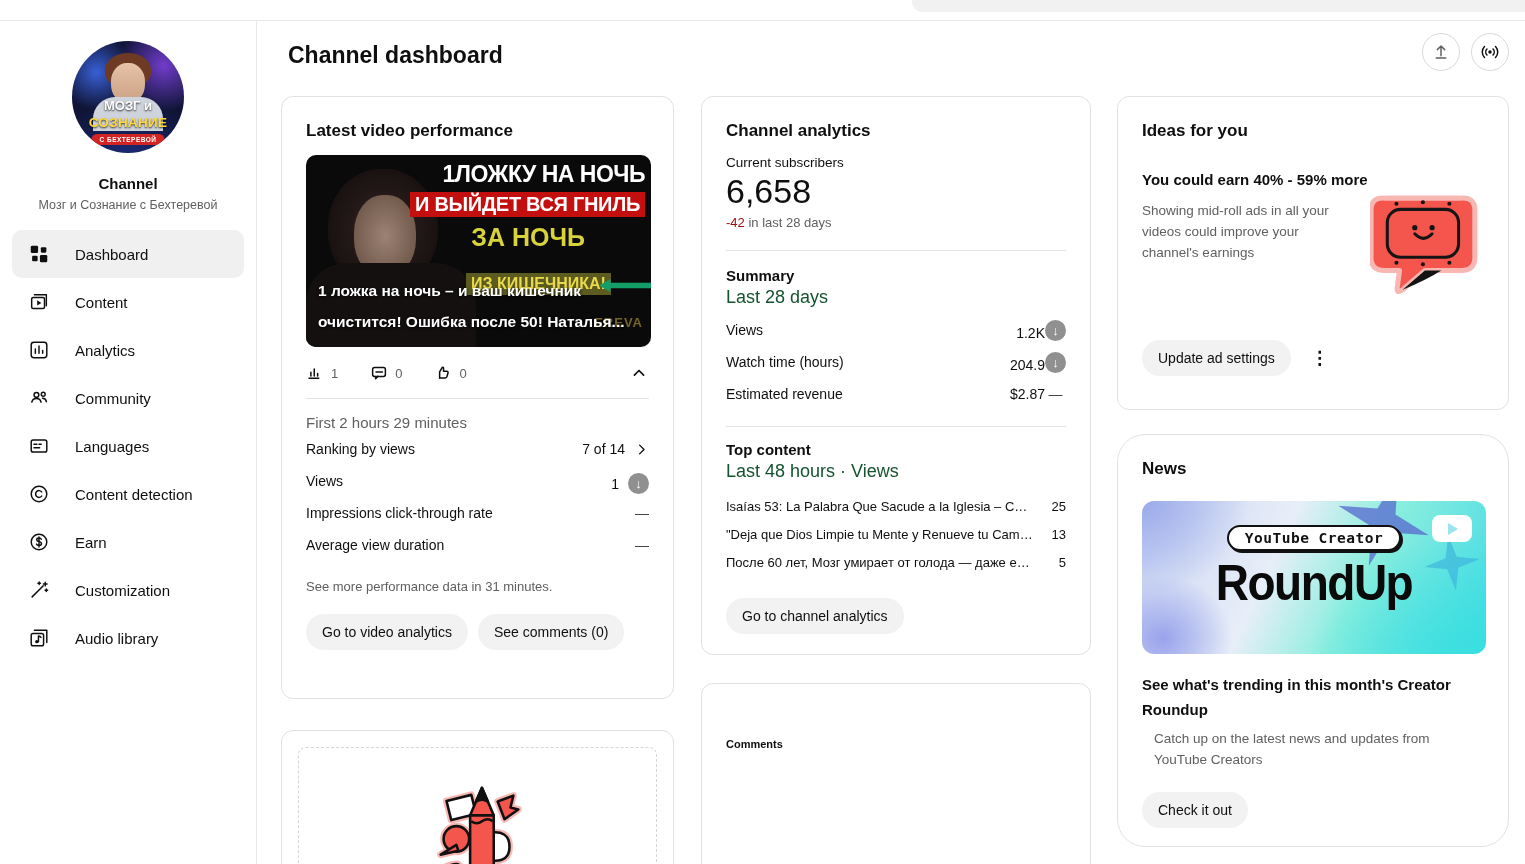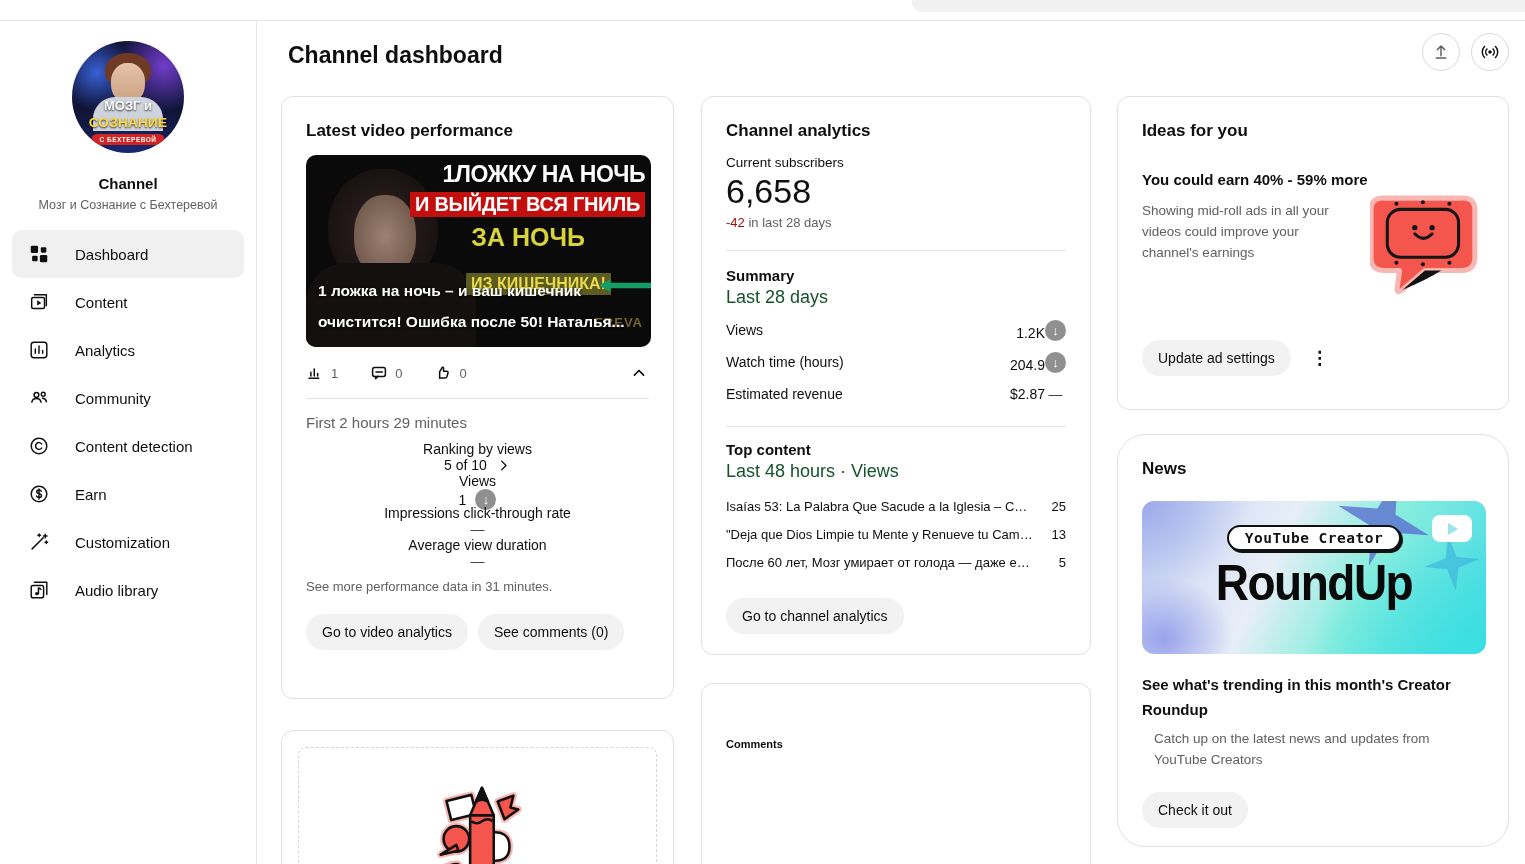--- a/index.html
+++ b/index.html
@@ -75,21 +75,21 @@
     clip-path:polygon(0 50%, 22% 0, 22% 28%, 100% 28%, 100% 72%, 22% 72%, 22% 100%); }
   .th-cap1 { position:absolute; left:12px; top:127px; color:#fff; font-size:15.5px; font-weight:700;
     text-shadow:0 1px 3px rgba(0,0,0,.9); white-space:nowrap; }
   .th-cap2 { position:absolute; left:12px; top:158px; color:#fff; font-size:15.5px; font-weight:700;
     text-shadow:0 1px 3px rgba(0,0,0,.9); white-space:nowrap; }
   .th-wm { position:absolute; right:8px; top:160px; color:rgba(205,175,70,.55); font-size:13px;
     font-weight:700; letter-spacing:1px; }
   .vstats { display:flex; align-items:center; margin-top:16px; gap:7px; font-size:13px; color:#606060; }
   .vstats .gap { width:18px; }
   .collapse { margin-left:auto; cursor:pointer; }
-  .mrow { display:flex; align-items:center; height:32px; font-size:14px;flex-direction:column; }
+  .mrow { display:flex; align-items:flex-start; height:32px; font-size:14px; }
   .mrow .lbl { flex:1; }
   .mrow .val { display:flex; align-items:center; gap:9px; }
   .trend { width:21px; height:21px; border-radius:50%; background:#909090; color:#fff; font-size:13px;
     display:inline-flex; align-items:center; justify-content:center; }
   .btnrow { display:flex; gap:10px; margin-top:20px; }
 
   
   .subs-num { margin-top:2px; font-size:34px; font-weight:400; }
   .delta { margin-top:4px; font-size:13px; color:#606060; }
   .delta .neg { color:#a50e0e; }
@@ -193,20 +193,29 @@
     <div class="mi">
       <span>
         <svg class="ic" width="22" height="22" viewBox="0 0 24 24">
             <circle cx="9.2" cy="8.6" r="2.6"></circle>
             <path d="M4.2 16.6c.4-2.6 2.3-4.1 5-4.1s4.6 1.5 5 4.1"></path>
             <circle cx="16.6" cy="7.9" r="2.1"></circle>
             <path d="M15.8 12.3c2.3.1 3.9 1.5 4.2 3.7"></path>
           </svg>
       </span>
       <span>Community</span>
+    </div>
+    <div class="mi">
+      <span>
+        <svg class="ic" width="22" height="22" viewBox="0 0 24 24">
+            <rect x="3.5" y="5.5" width="17" height="13" rx="2"></rect>
+            <path d="M6.5 10h3.2M12 10h2.4M6.5 14h6.2"></path>
+          </svg>
+      </span>
+      <span>Languages</span>
     </div>
     <div class="mi">
       <span>
         <svg class="ic" width="22" height="22" viewBox="0 0 24 24">
             <circle cx="12" cy="12" r="8.5"></circle>
             <path d="M14.9 9.7a3.7 3.7 0 1 0 0 4.6"></path>
           </svg>
       </span>
       <span>Content detection</span>
     </div>
@@ -305,21 +314,21 @@
     </span>
   </div>
 
   <div class="hr" style="margin-top:15px"></div>
   <div class="muted" style="margin-top:15px; font-size:15px">First 2 hours 29 minutes</div>
 
   <div style="margin-top:10px">
     <div class="mrow">
       <span class="lbl">Ranking by views</span>
       <span class="val">
-          <span>5 of 10</span>
+          <span>7 of 14</span>
         <span>
             <svg class="ic" width="15" height="15" viewBox="0 0 24 24" style="stroke-width:2.2">
               <path d="M9 5l7 7-7 7"></path>
             </svg>
           </span>
       </span>
     </div>
     <div class="mrow">
       <span class="lbl">Views</span>
       <span class="val">

